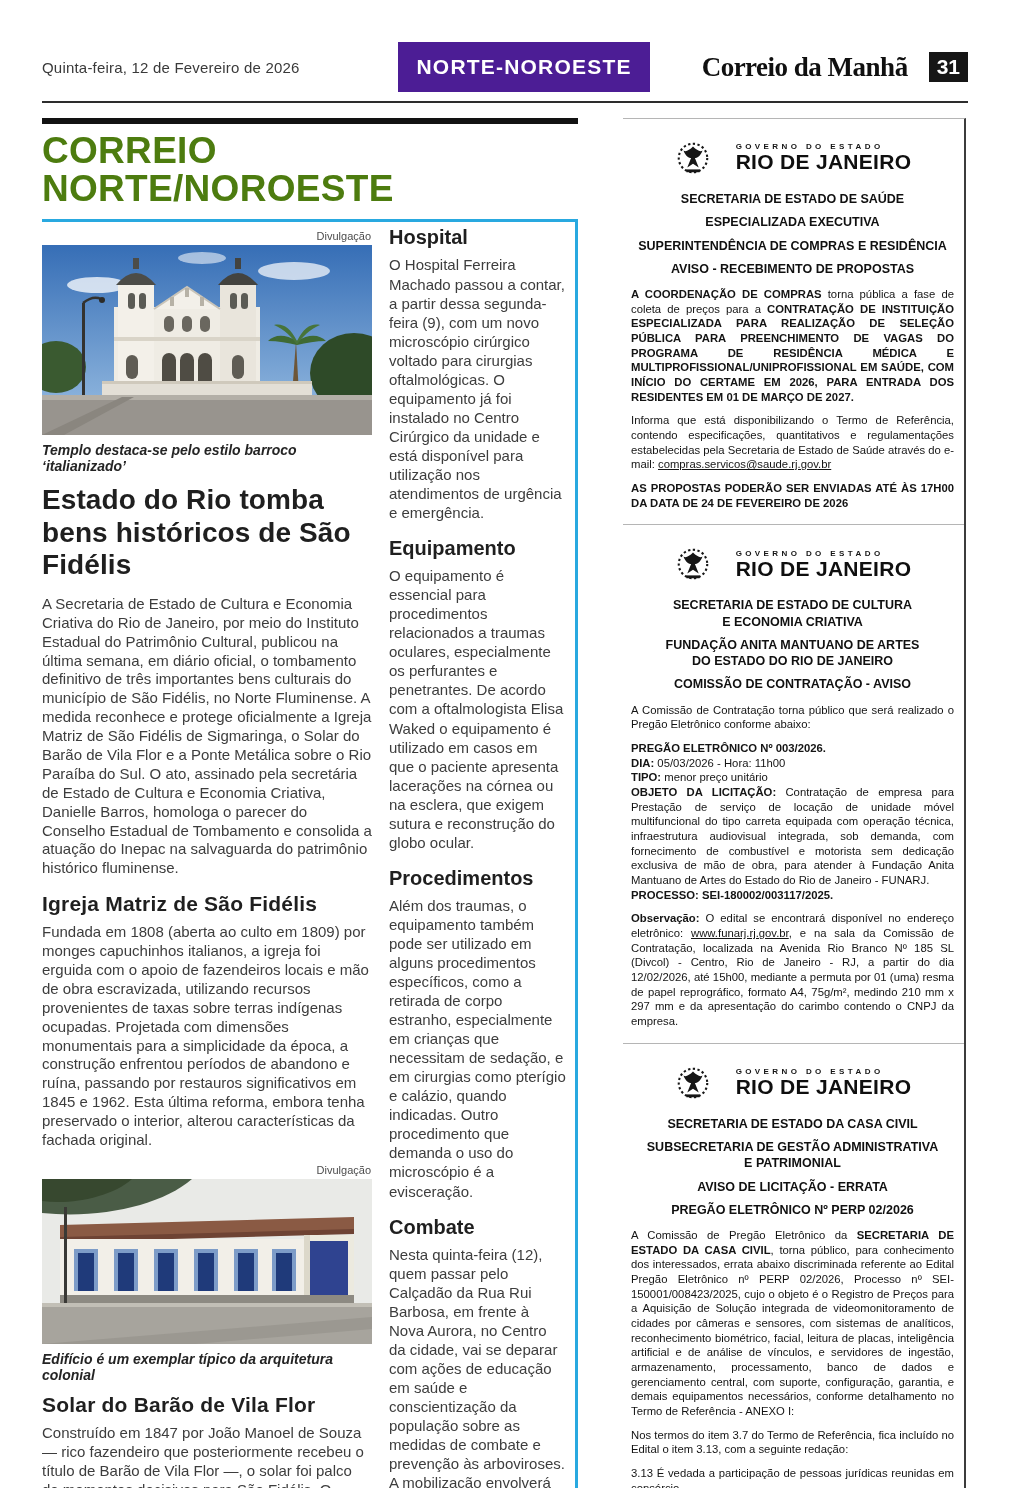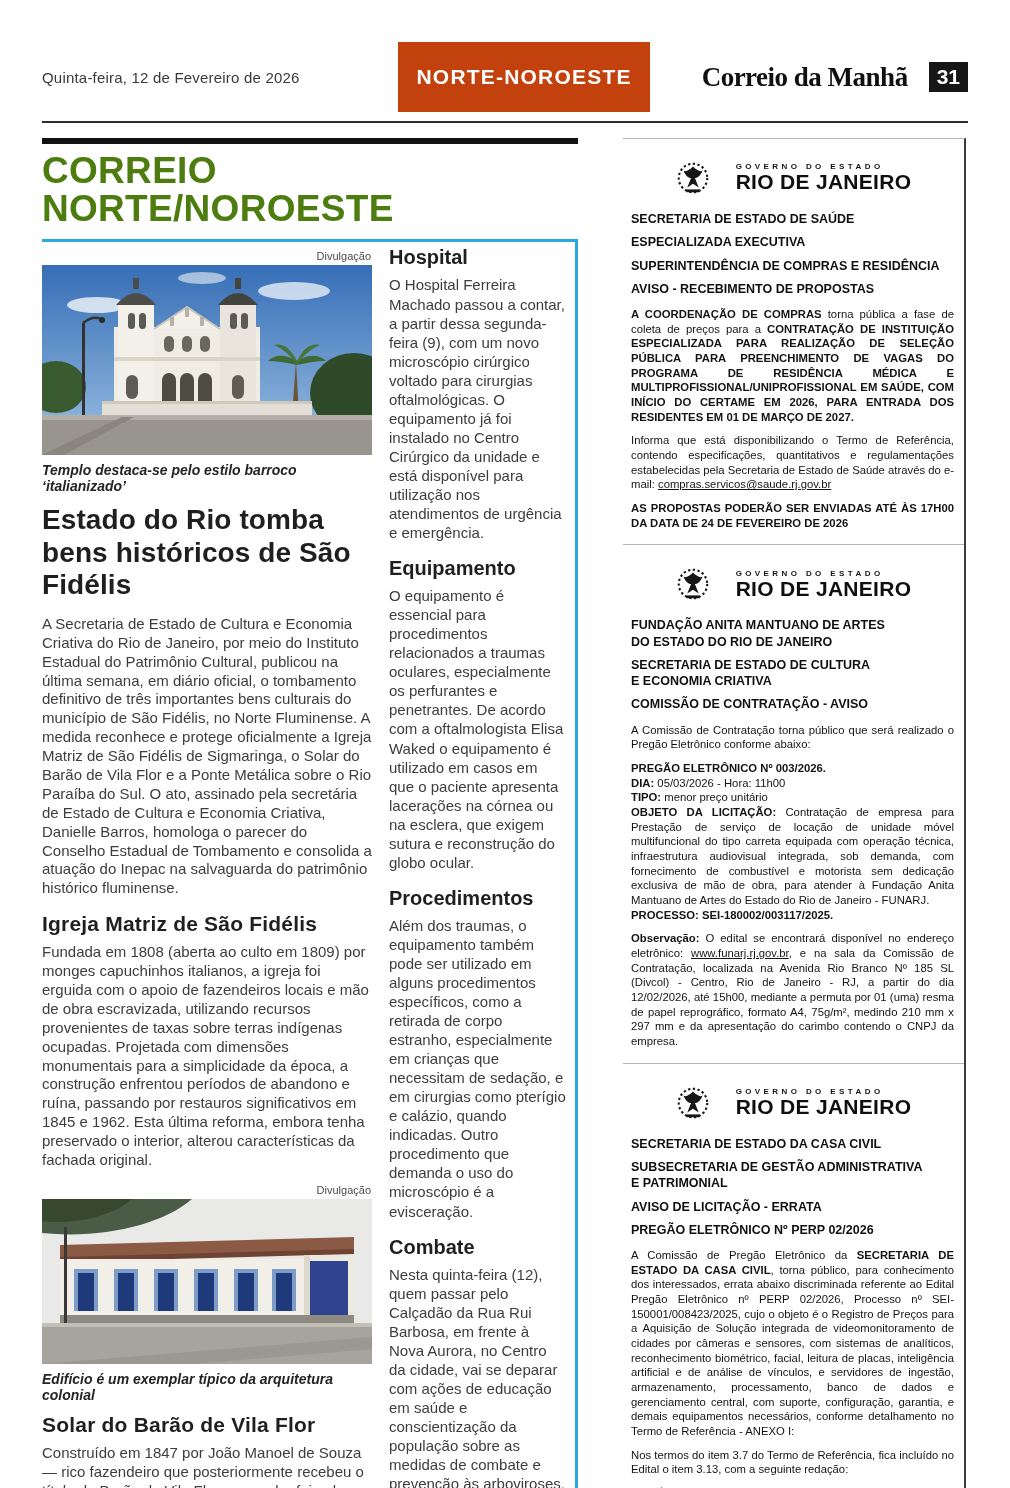--- a/index.html
+++ b/index.html
@@ -4,21 +4,21 @@
 <style>
   * { box-sizing: border-box; margin: 0; padding: 0; }
   html,body { background:#e8e8e8; }
   .page {
     width:1010px; height:1488px; margin:0 auto; background:#fff;
     font-family:"Liberation Sans", sans-serif; color:#222; overflow:hidden; position:relative;
   }
   
   .masthead { display:flex; align-items:center; padding:42px 42px 0 42px; }
   .mast-date { flex:1; font-size:15px; color:#3a3a3a; letter-spacing:.2px; }
-  .section-box { background:#c2410c; color:#fff; font-weight:bold; font-size:21px; letter-spacing:1.2px; padding:23px 18px; }
+  .section-box { background:#4c1d95; color:#fff; font-weight:bold; font-size:21px; letter-spacing:1.2px; padding:13px 18px; }
   .brand-group { margin-left:52px; display:flex; align-items:center; gap:21px; }
   .brand { font-family:"Liberation Serif", serif; font-weight:bold; font-size:27px; color:#101010; letter-spacing:-.5px; }
   .pgnum { background:#161616; color:#fff; font-weight:bold; font-size:21px; padding:3px 8px; }
   .mast-rule { margin:9px 42px 15px 42px; border-bottom:2px solid #2d2d2d; }
 
   
   .content { display:flex; padding:0 42px; align-items:flex-start; }
   .editorial { width:536px; flex:none; }
   .ads { width:343px; flex:none; margin-left:45px; }
 
@@ -41,21 +41,21 @@
   .brief-h { font-size:20px; font-weight:bold; color:#1f1f1f; margin:0 0 6px 0; }
   .brief-p { font-size:15px; line-height:1.27; color:#3d3d3d; margin:0 0 15px 0; }
 
   
   .ads { border-top:1px solid #b5b5b5; border-bottom:1px solid #b5b5b5; border-right:2px solid #3c3c3c; }
   .ad { padding:12px 10px 14px 8px; border-bottom:1px solid #b5b5b5; }
   .ad:last-child { border-bottom:none; }
   .ad-logo { display:flex; align-items:center; justify-content:center; gap:24px; margin:6px 0 12px 0; }
   .logo-txt .lt-top { font-size:8px; font-weight:bold; letter-spacing:3.4px; color:#141414; }
   .logo-txt .lt-main { font-size:21px; font-weight:bold; letter-spacing:.3px; color:#0f0f0f; line-height:1.05; }
-  .ad-headers { font-weight:bold; font-size:12.5px; line-height:1.3; color:#101010; margin-bottom:10px; }
+  .ad-headers { text-align:center; font-weight:bold; font-size:12.5px; line-height:1.3; color:#101010; margin-bottom:10px; }
   .ad-h-group { margin-bottom:7px; }
   .ad-h-group:last-child { margin-bottom:0; }
   .ad-p { font-size:11.3px; line-height:1.3; text-align:justify; color:#141414; margin:0 0 9px 0; }
   .ad-p:last-child { margin-bottom:0; }
   .ad-p.tight { margin-bottom:0; }
   .ad-p.gap-top { margin-top:9px; }
   .b { font-weight:bold; }
   .u { text-decoration:underline; }
 </style>
 </head>
@@ -247,26 +247,26 @@
             <path d="M20 10 C24 14 28 16 30 14 C28 20 24 22 22 22 L26 32 L20 28 L14 32 L18 22 C16 22 12 20 10 14 C12 16 16 14 20 10 Z" fill="#161616"></path>
             <rect x="13" y="34" width="14" height="3" fill="#161616"></rect>
           </svg>
           <div class="logo-txt">
             <div class="lt-top">GOVERNO DO ESTADO</div>
             <div class="lt-main">RIO DE JANEIRO</div>
           </div>
         </div>
         <div class="ad-headers">
             <div class="ad-h-group">
+              <div>SECRETARIA DE ESTADO DE CULTURA</div>
+              <div>E ECONOMIA CRIATIVA</div>
+            </div>
+            <div class="ad-h-group">
               <div>FUNDAÇÃO ANITA MANTUANO DE ARTES</div>
               <div>DO ESTADO DO RIO DE JANEIRO</div>
-            </div>
-            <div class="ad-h-group">
-              <div>SECRETARIA DE ESTADO DE CULTURA</div>
-              <div>E ECONOMIA CRIATIVA</div>
             </div>
             <div class="ad-h-group">
               <div>COMISSÃO DE CONTRATAÇÃO - AVISO</div>
             </div>
           </div>
         <div class="ad-body">
             <p class="ad-p"><span>A Comissão de Contratação torna público que será realizado o Pregão Eletrônico conforme abaixo:</span></p>
             <p class="ad-p tight"><span class="b">PREGÃO ELETRÔNICO Nº 003/2026.</span></p>
             <p class="ad-p tight"><span class="b">DIA:</span><span> 05/03/2026 - Hora: 11h00</span></p>
             <p class="ad-p tight"><span class="b">TIPO:</span><span> menor preço unitário</span></p>

